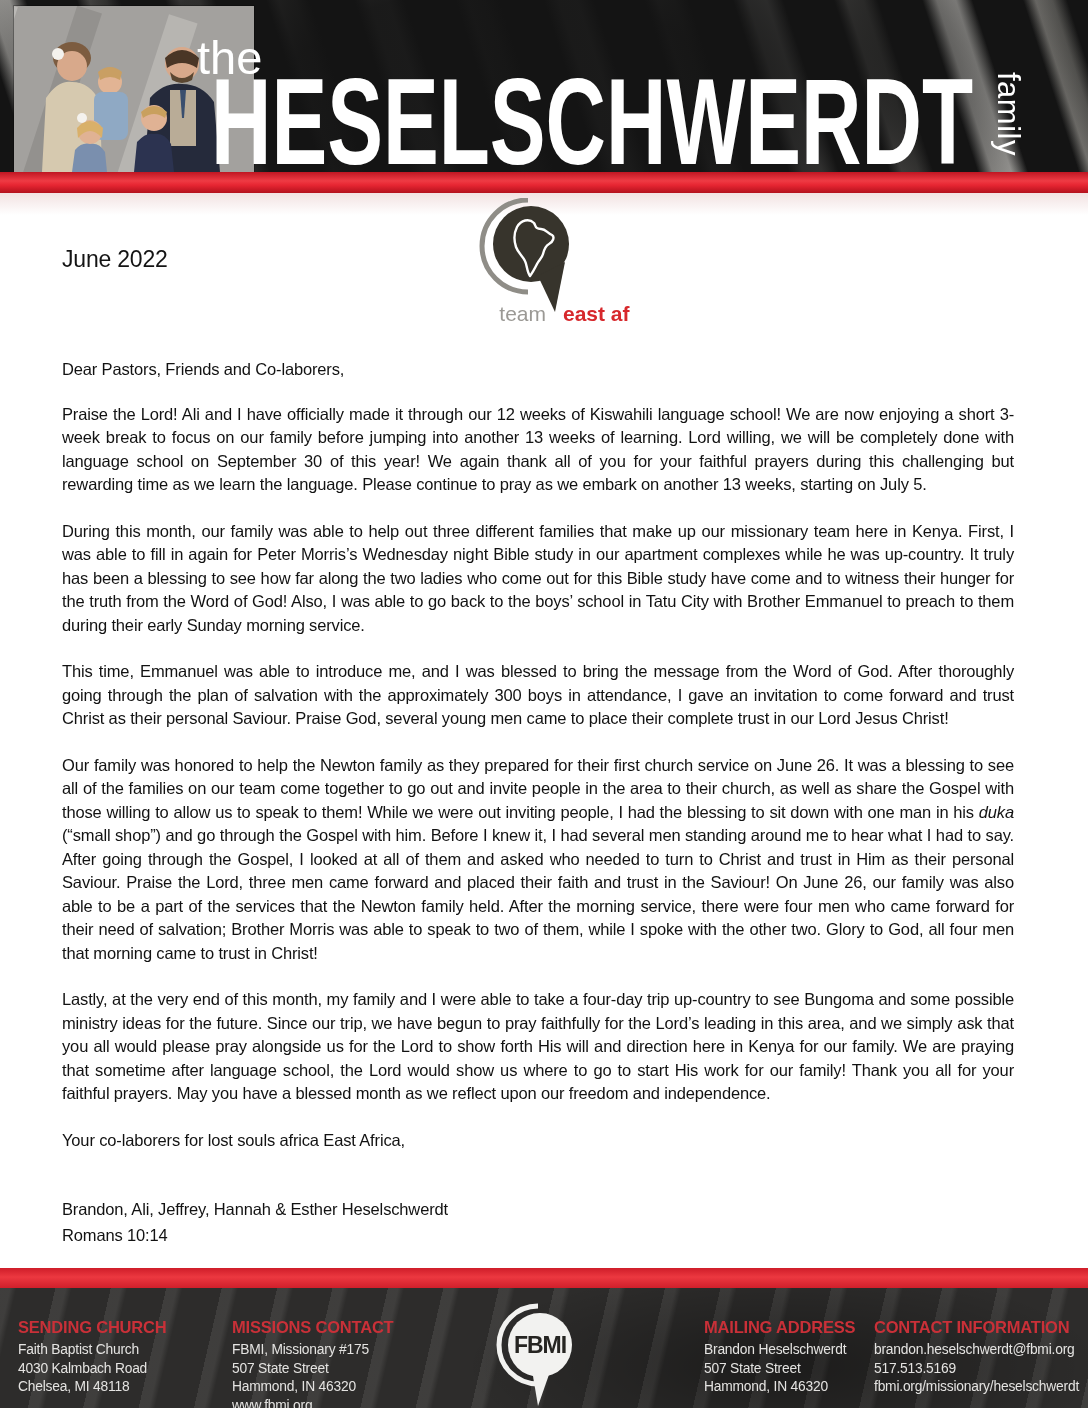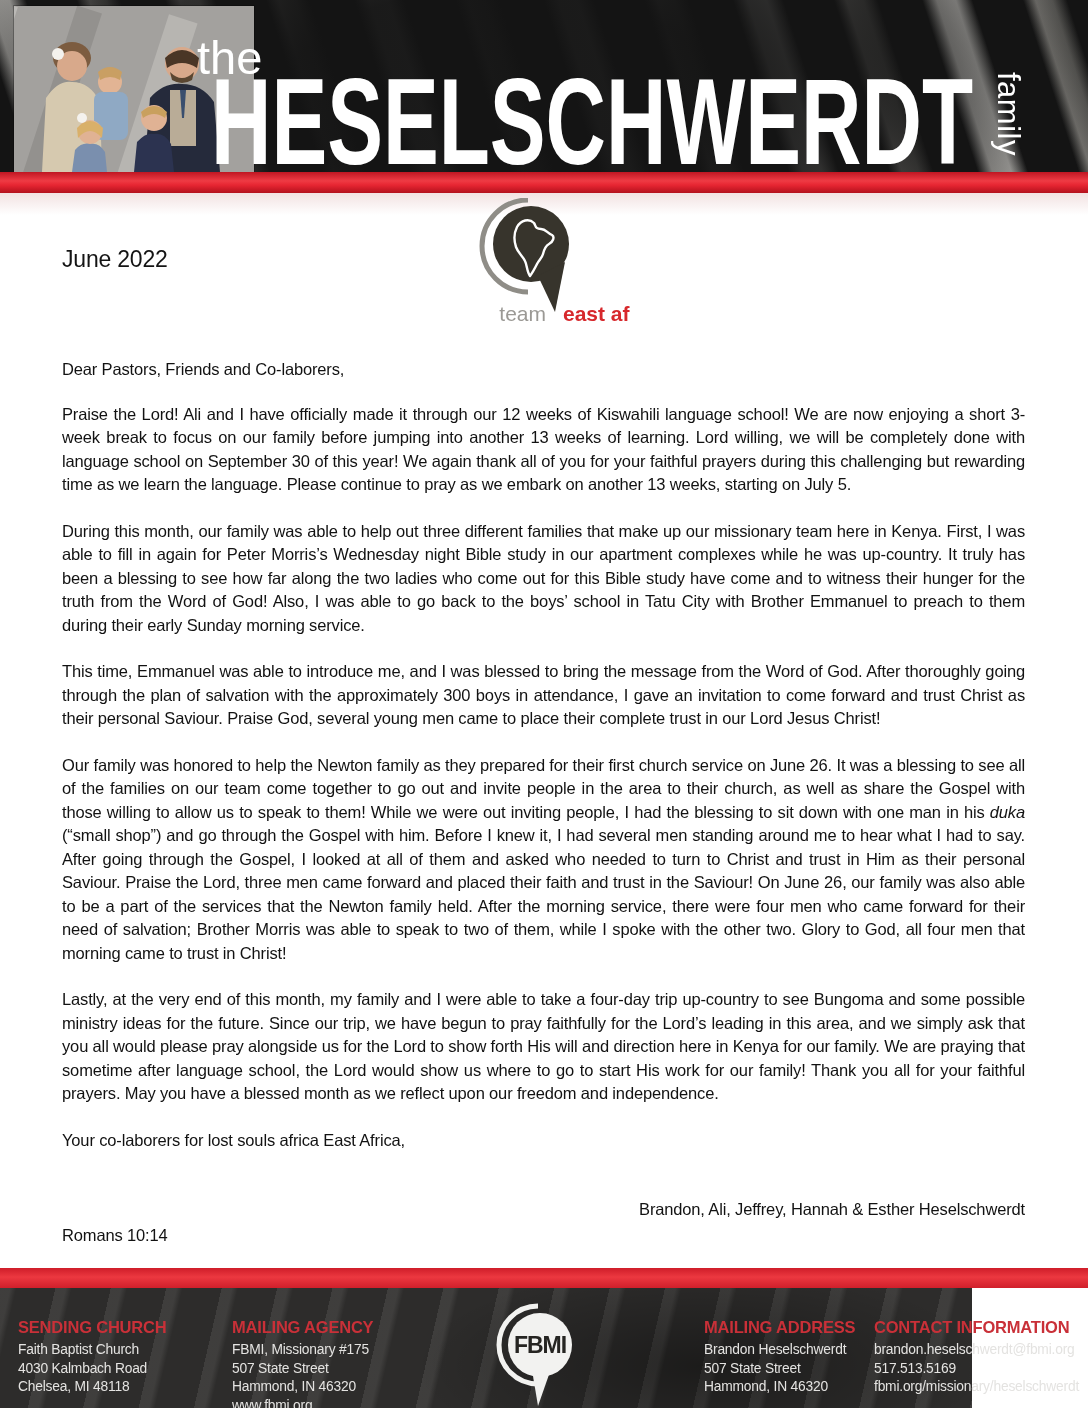--- a/index.html
+++ b/index.html
@@ -50,32 +50,32 @@
 
   
   .date {
     position:absolute; left:62px; top:246px; font-size:23px; letter-spacing:-0.2px;
   }
   .letter-flow {
     position:absolute; left:62px; top:358px; width:963px;
     font-size:16.5px; line-height:23.5px; letter-spacing:-0.15px; color:#121212;
   }
   .letter-flow .salutation { margin:0 0 21px 0; }
-  .letter-flow p.para { margin:0 0 23px 0; text-align:justify; }
+  .letter-flow p.para { margin:0 11px 23px 0; text-align:justify; }
   .letter-flow .closing { margin:1px 0 0 0; }
-  .letter-flow .signature { margin:46px 0 0 0;text-align:right; }
+  .letter-flow .signature { margin:46px 0 0 0; }
   .letter-flow .verse { margin:2px 0 0 0; }
 
   
   .footer-red {
     position:absolute; left:0; top:1268px; width:1088px; height:20px;
     background:linear-gradient(180deg,#cf1d29 0%, #ec3840 45%, #d01f2b 100%);
   }
   .footer {
-    position:absolute; left:0; top:1288px; width:972px; height:120px;
+    position:absolute; left:0; top:1288px; width:1088px; height:120px;
     background:
       radial-gradient(ellipse 42% 120% at 72% 65%, rgba(0,0,0,0.38), rgba(0,0,0,0) 70%),
       repeating-linear-gradient(103deg,
         rgba(244,242,238,0.09) 0px, rgba(244,242,238,0.09) 10px,
         rgba(0,0,0,0) 16px, rgba(0,0,0,0) 54px),
       #2d2c2b;
   }
   .fcol { position:absolute; top:30px; }
   .fcol .fhead {
     font-size:16.5px; font-weight:bold; color:#c93038;
@@ -170,21 +170,21 @@
   <div class="footer">
 
     <div class="fcol" style="left:18px;">
       <div class="fhead">SENDING CHURCH</div>
       <div class="fline">Faith Baptist Church</div>
       <div class="fline">4030 Kalmbach Road</div>
       <div class="fline">Chelsea, MI  48118</div>
     </div>
 
     <div class="fcol" style="left:232px;">
-      <div class="fhead">MAILING AGENCY</div>
+      <div class="fhead">MISSIONS CONTACT</div>
       <div class="fline">FBMI, Missionary #175</div>
       <div class="fline">507 State Street</div>
       <div class="fline">Hammond, IN  46320</div>
       <div class="fline">www.fbmi.org</div>
     </div>
 
     <svg class="fbmi-logo" width="100" height="108" viewBox="0 0 100 108">
       <path d="M 48 6 A 39 39 0 0 0 48 84" fill="none" stroke="#f2f2f0" stroke-width="5"></path>
       <circle cx="50" cy="45" r="32" fill="#f2f2f0"></circle>
       <polygon points="42,70 48,106 62,66" fill="#f2f2f0"></polygon>

